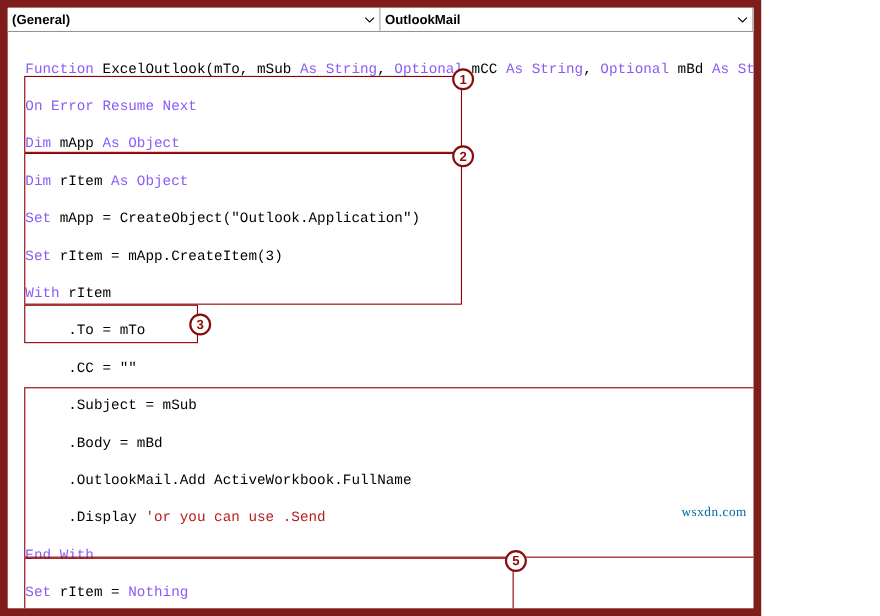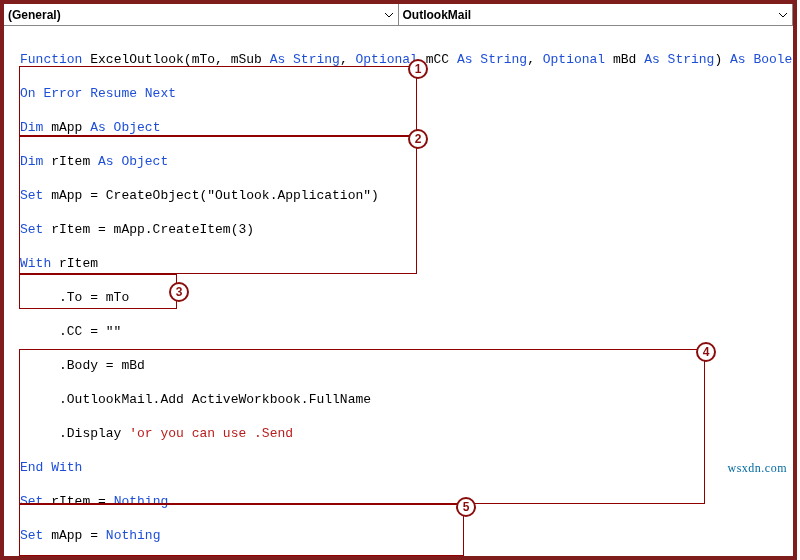--- a/index.html
+++ b/index.html
@@ -1,24 +1,24 @@
 <!DOCTYPE html>
 <html><head>
 <meta charset="utf-8">
 <style>
   *{box-sizing:border-box;margin:0;padding:0}
   body{font-family:Consolas,"Courier New",monospace;font-size:13px;background:#fff;color:#000}
-  .root{width:797px;height:560px;border:4px solid #7f1d1d;position:relative;background:#fff;overflow:hidden}
+  .root{width:692px;height:560px;border:7px solid #7f1d1d;position:relative;background:#fff;overflow:hidden}
   .header{display:flex;height:22px;border-bottom:1px solid #888;background:#fff}
   .dropdown{flex:1;display:flex;align-items:center;border-right:1px solid #888;padding:0 4px;position:relative;background:#fff;font-family:Tahoma,Arial,sans-serif;font-size:12px;font-weight:700}
   .dropdown .chev{position:absolute;right:4px;display:flex;align-items:center}
   .dropdown .chev svg{width:10px;height:10px}
   .code{padding:8px 0 0 16px;line-height:17px;font-family:Consolas,"Courier New",monospace;white-space:pre}
   .line{position:relative}
-  .kw{color:#1d4ed8}
+  .kw{color:#8b5cf6}
   .cm{color:#b91c1c}
   .box{position:absolute;border:1px solid #900000;pointer-events:none}
   .badge{position:absolute;width:20px;height:20px;border:2px solid #8a0d0d;border-radius:50%;background:#fff;color:#8a0d0d;font-weight:700;font-size:12px;display:flex;align-items:center;justify-content:center;font-family:Arial,sans-serif}
   .watermark{position:absolute;right:6px;bottom:80px;color:#0369a1;font-family:Liberation Serif, serif;font-size:12px;letter-spacing:.5px}
 </style>
 </head>
 <body>
 
 <div class="root">
 
@@ -44,20 +44,21 @@
   <div class="code">
 <div class="line"><span class="kw">Function</span><span> ExcelOutlook(mTo, mSub </span><span class="kw">As String</span><span>, </span><span class="kw">Optional</span><span> mCC </span><span class="kw">As String</span><span>, </span><span class="kw">Optional</span><span> mBd </span><span class="kw">As String</span><span>) </span><span class="kw">As Boolean</span></div>
 <div class="line"><span class="kw">On Error Resume Next</span></div>
 <div class="line"><span class="kw">Dim</span><span> mApp </span><span class="kw">As Object</span></div>
 <div class="line"><span class="kw">Dim</span><span> rItem </span><span class="kw">As Object</span></div>
 <div class="line"><span class="kw">Set</span><span> mApp = CreateObject("Outlook.Application")</span></div>
 <div class="line"><span class="kw">Set</span><span> rItem = mApp.CreateItem(3)</span></div>
 <div class="line"><span class="kw">With</span><span> rItem</span></div>
 <div class="line"><span>     .To = mTo</span></div>
 <div class="line"><span>     .CC = ""</span></div>
+<div class="line"><span>     .Subject = mSub</span></div>
 <div class="line"><span>     .Body = mBd</span></div>
 <div class="line"><span>     .OutlookMail.Add ActiveWorkbook.FullName</span></div>
 <div class="line"><span>     .Display </span><span class="cm">'or you can use .Send</span></div>
 <div class="line"><span class="kw">End With</span></div>
 <div class="line"><span class="kw">Set</span><span> rItem = </span><span class="kw">Nothing</span></div>
 <div class="line"><span class="kw">Set</span><span> mApp = </span><span class="kw">Nothing</span></div>
 
 
 
 

